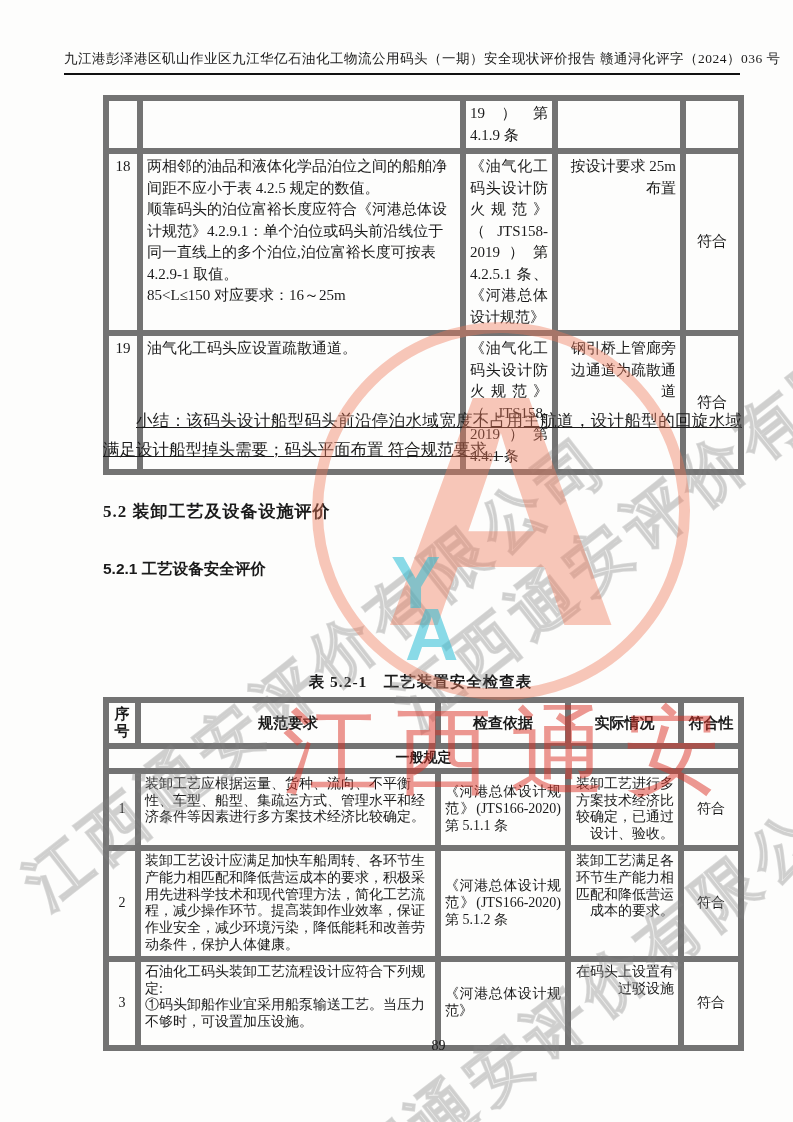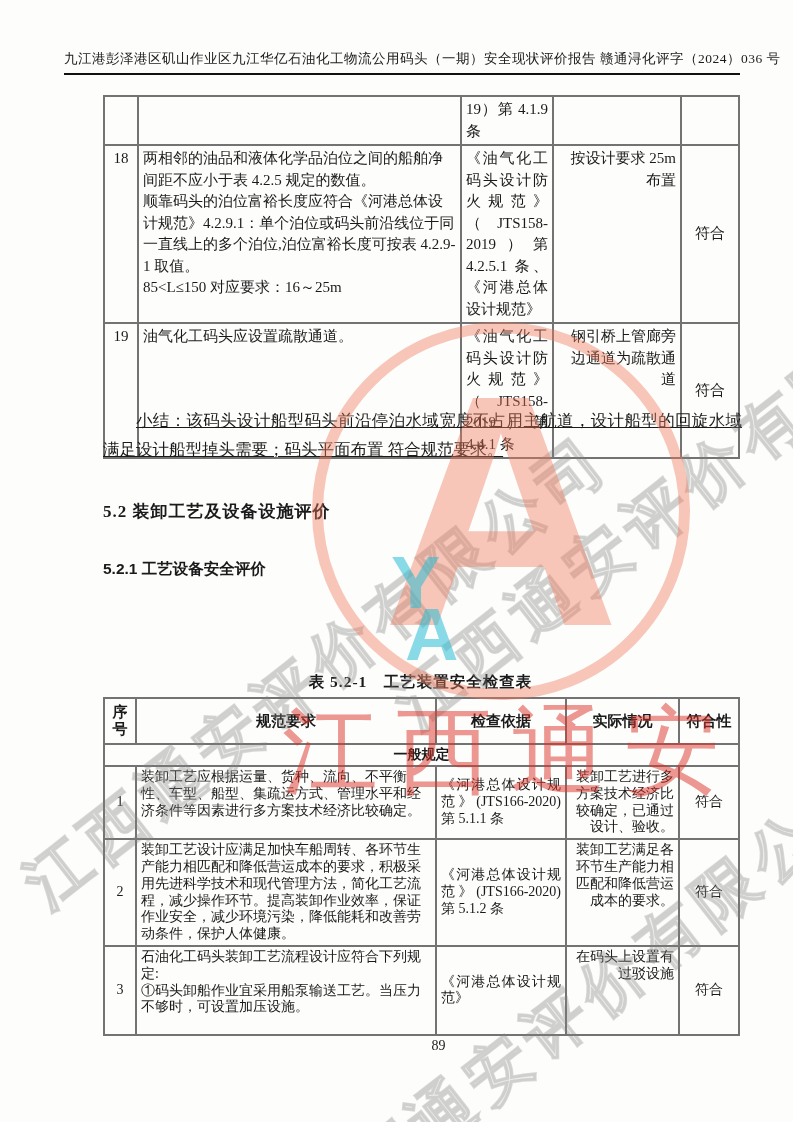--- a/index.html
+++ b/index.html
@@ -11,21 +11,21 @@
   }
   
   .doc-header {
     position:absolute; top:50px; left:64px; width:676px;
     font-size:13.5px; letter-spacing:0.5px; text-align:center;
     padding-bottom:5px; border-bottom:2px solid #111; white-space:nowrap;
   }
   
   table { border-collapse:collapse; table-layout:fixed; }
   .tbl { position:absolute; left:103px; width:635px; }
-  .tbl td, .tbl th { border:2px solid #737373; padding:2px 4px; overflow:hidden; }
+  .tbl td, .tbl th { border:6px solid #737373; padding:2px 4px; overflow:hidden; }
   .tbl1 { top:95px; font-size:15px; line-height:21.5px; }
   .tbl2 { top:697px; font-size:14px; line-height:16.8px; }
   .cell-seq { text-align:center; vertical-align:top; }
   .tbl2 .cell-seq { vertical-align:middle; }
   .cell-req { text-align:left; vertical-align:top; white-space:pre-line; }
   .cell-basis { text-align:left; vertical-align:top; text-align:justify; }
   .tbl2 .cell-basis { vertical-align:middle; }
   .cell-actual { text-align:right; vertical-align:top; }
   .cell-result { text-align:center; vertical-align:middle; }
   .tbl2 th { font-weight:700; text-align:center; vertical-align:middle; font-size:15px; }

